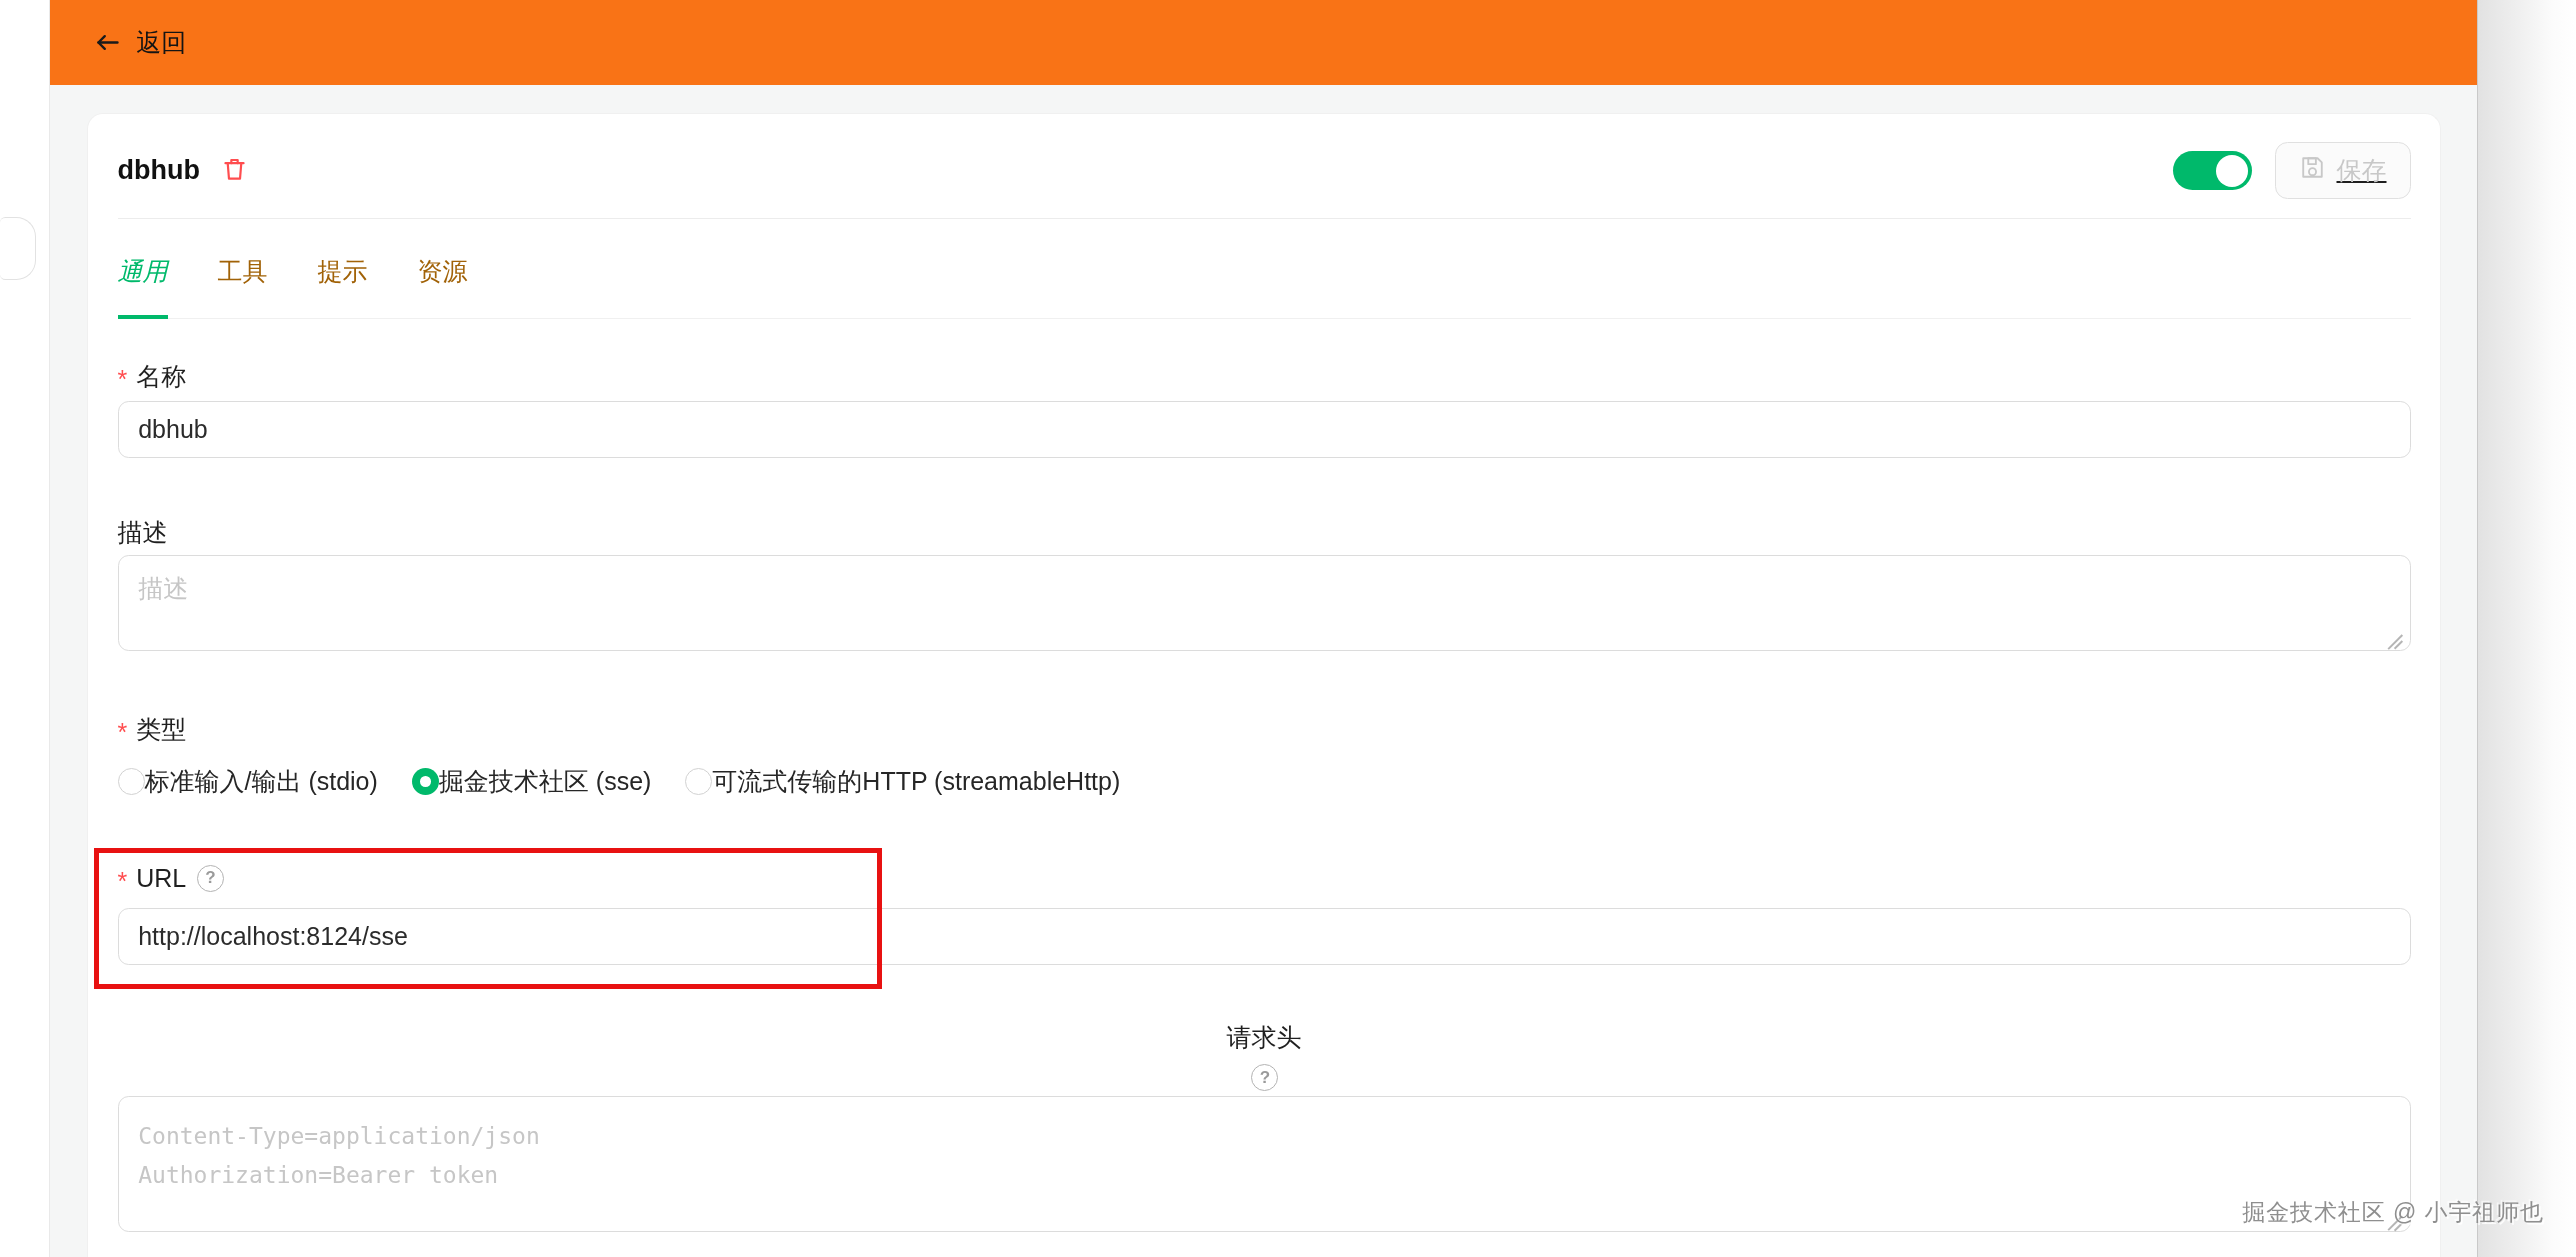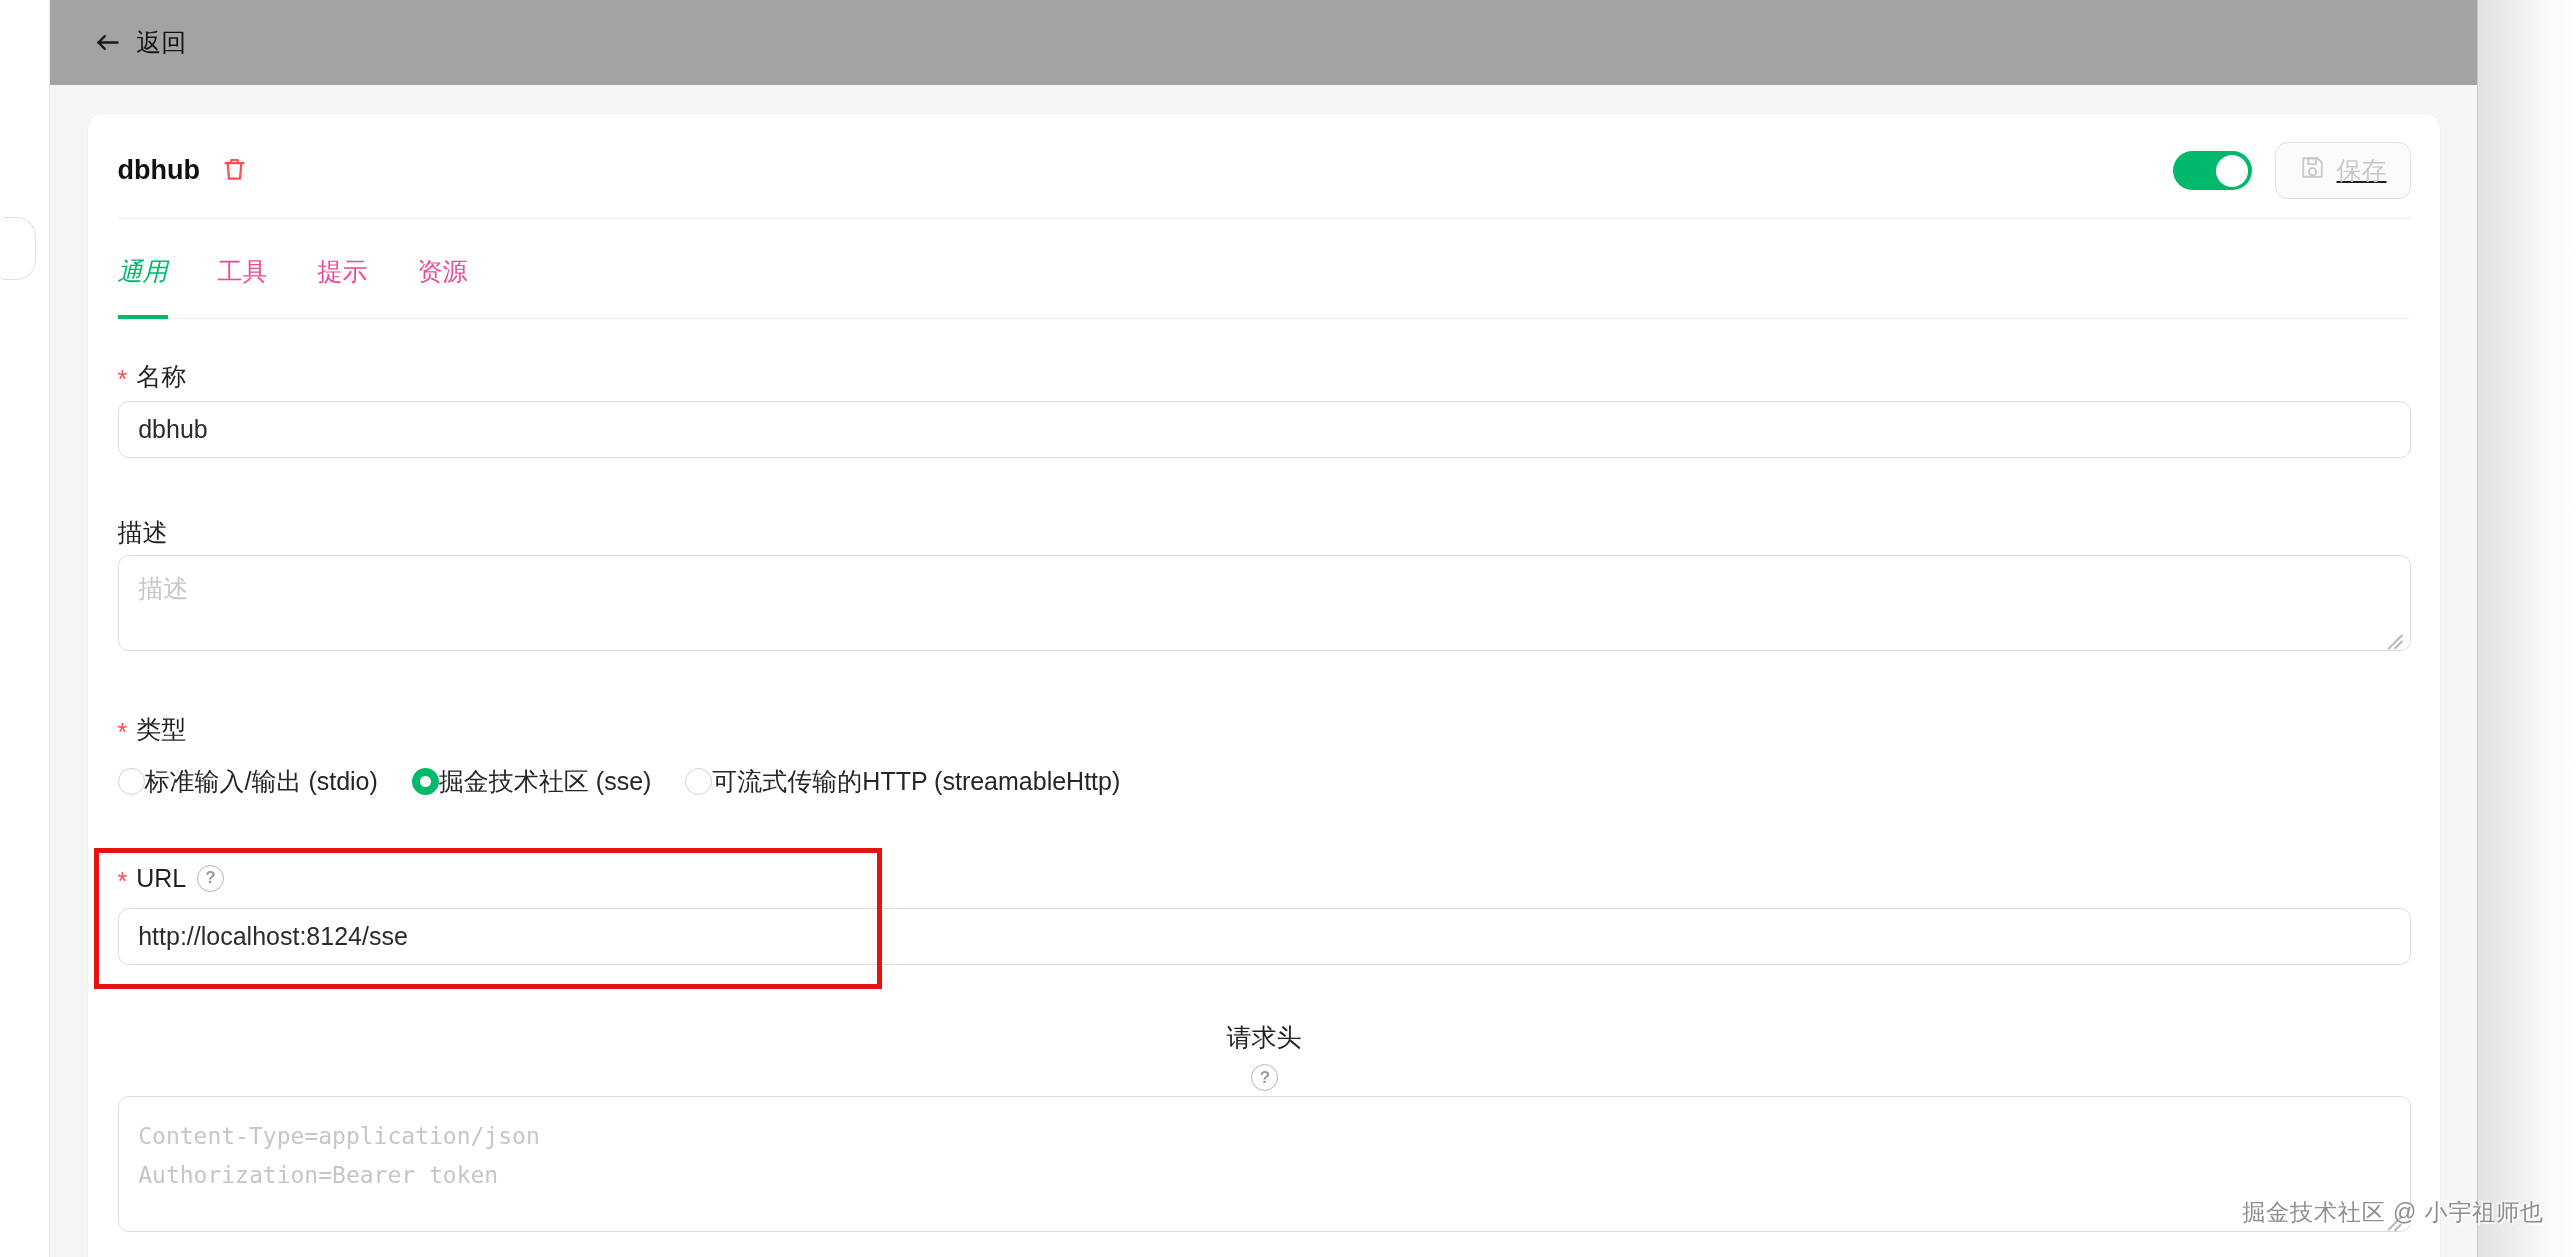--- a/index.html
+++ b/index.html
@@ -20,21 +20,21 @@
     background: #fff; border: 0.9px solid #e2e2e2; border-left: none;
     border-radius: 5.4px 19.7px 19.7px 5.4px;
   }
   
   .drawer {
     position: absolute; left: 50px; top: 0; width: 2427px; height: 1258px;
     background: #f5f6f6; z-index: 1;
   }
   .drawer-header {
     position: absolute; left: 0; top: 0; width: 100%; height: 85px;
-    background: #a3a3a3; display: flex; align-items: center; padding-left: 43px;
+    background: #f97316; display: flex; align-items: center; padding-left: 43px;
   }
   .back-btn { display: flex; align-items: center; gap: 14.3px; cursor: pointer; }
   .back-btn svg { display: block; }
   .back-label { font-size: 25px; color: #141414; }
   
   .card {
     position: absolute; left: 37px; top: 113px; width: 2354px; height: 1144px;
     background: #fff; border: 0.9px solid #f0f0f0; border-bottom: none;
     border-radius: 16px 16px 0 0;
     padding: 27px 29.5px 0 29.5px;
@@ -59,21 +59,21 @@
     padding: 0 23px; border: 1.8px solid #e0e0e0; border-radius: 12.5px;
     background: #fbfbfb; color: #c8c8c8; font-size: 25px; cursor: not-allowed;
   }
   .card-divider { border-top: 0.9px solid #ececec; margin-top: 18px; }
   
   .tabs {
     display: flex; gap: 50px; margin-top: 36px;
     border-bottom: 0.9px solid #f0f0f0;
   }
   .tab {
-    font-size: 25px; color: #ec4899; padding-bottom: 27px; cursor: pointer;
+    font-size: 25px; color: #a16207; padding-bottom: 27px; cursor: pointer;
   }
   .tab.active {
     color: #00b96b; border-bottom: 4.5px solid #00b96b; margin-bottom: -0.9px; font-style: italic;
   }
   
   .field-label {
     display: flex; align-items: center; gap: 9px;
     font-size: 25px; color: #1f1f1f; line-height: 36px;
   }
   .req { color: #ff4d4f; font-size: 25px; transform: translateY(2.7px); }

